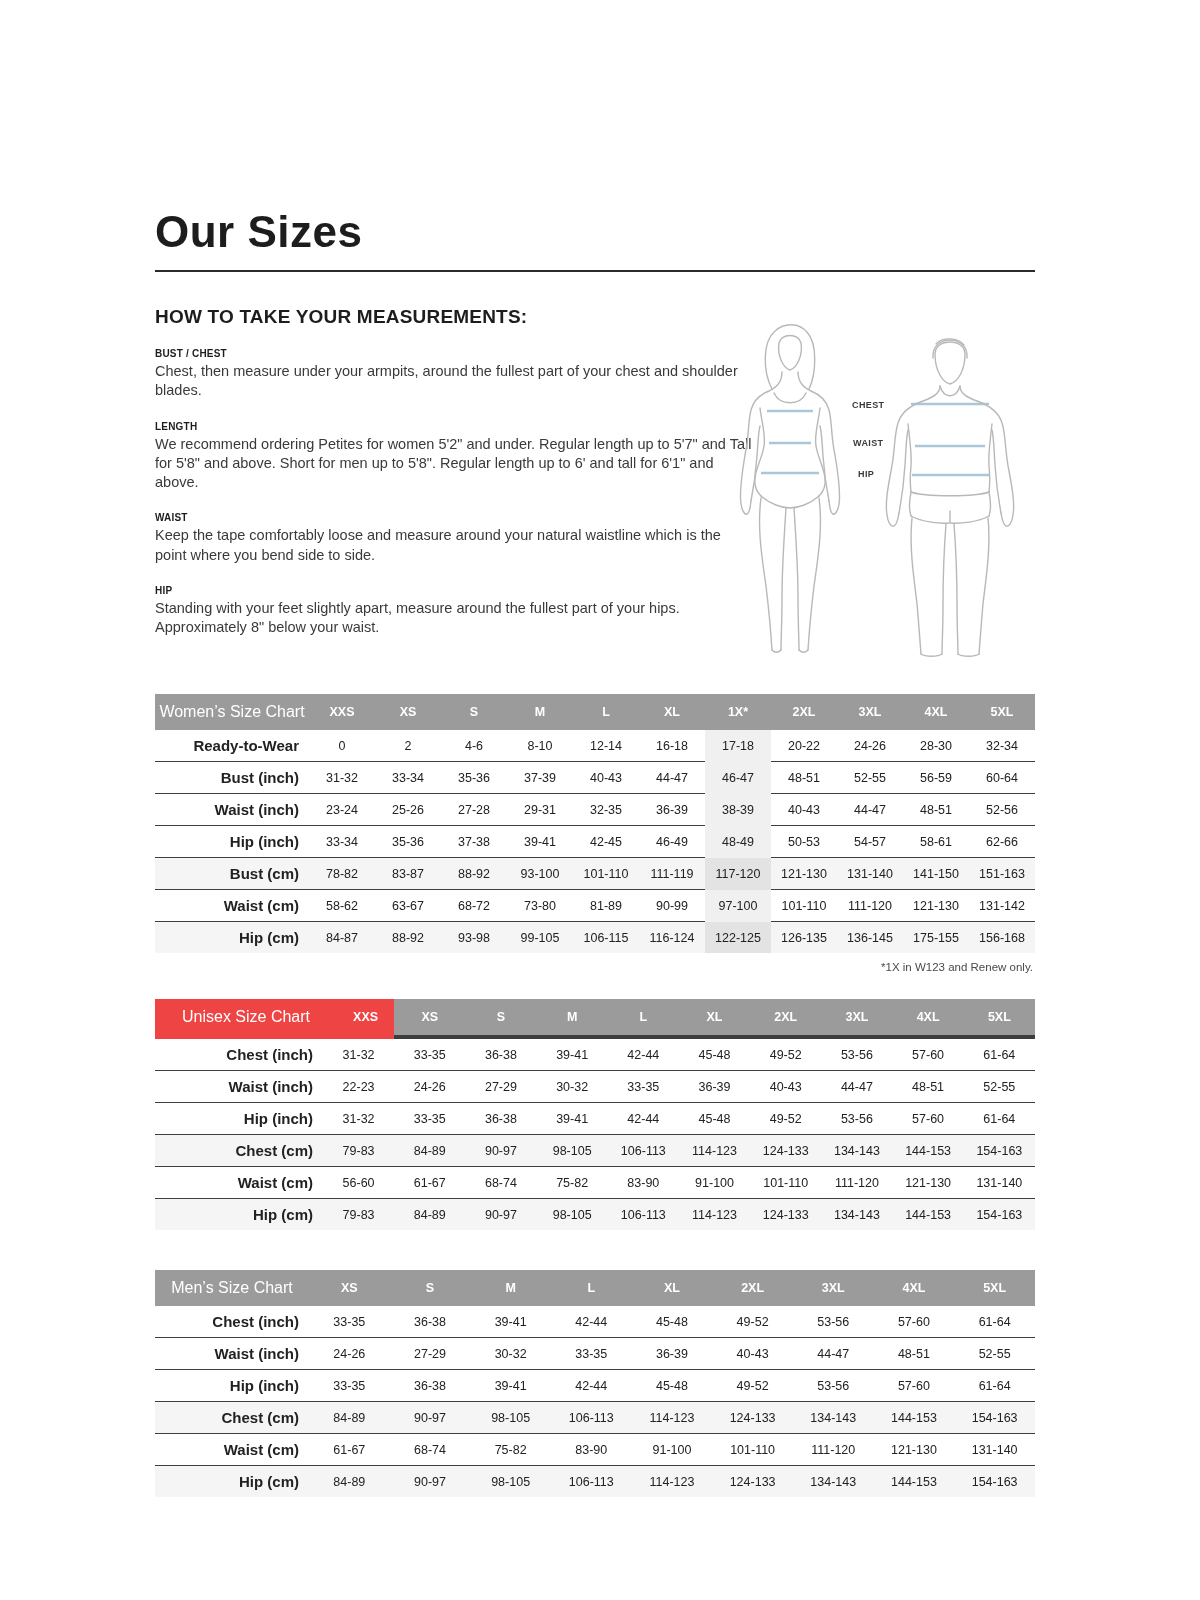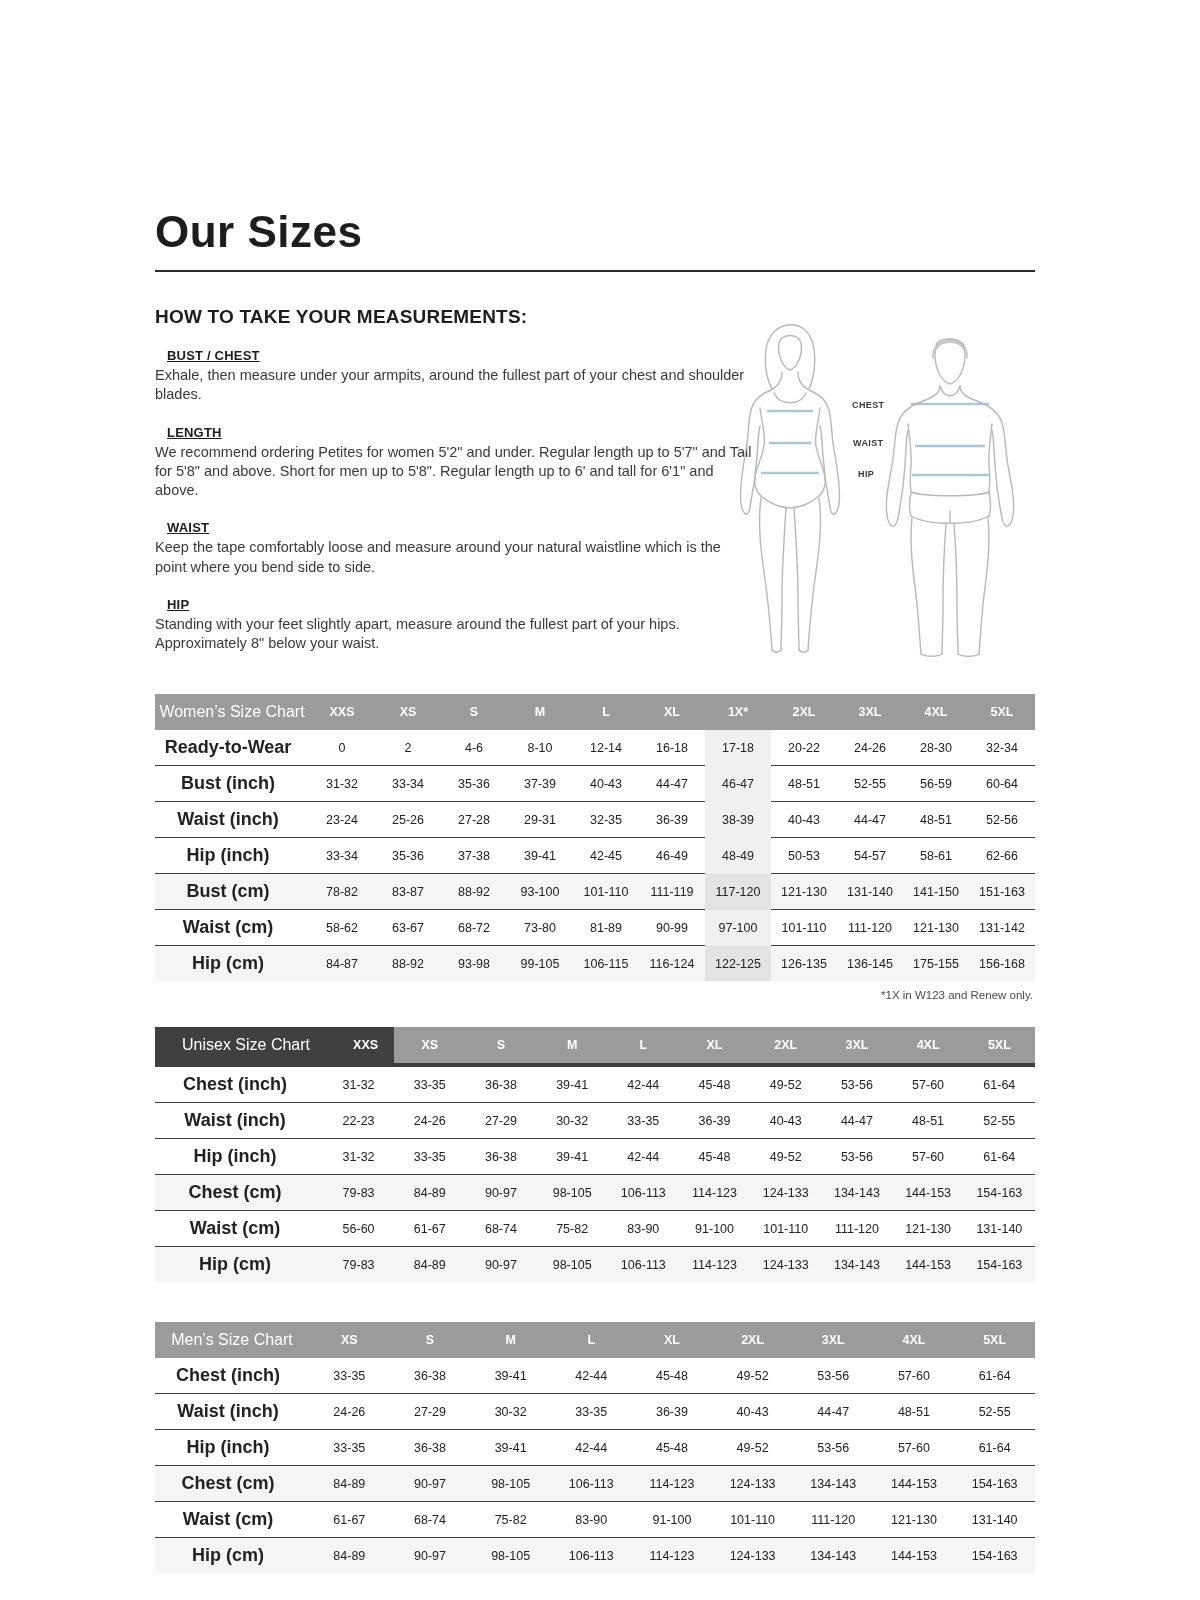--- a/index.html
+++ b/index.html
@@ -9,54 +9,54 @@
 
   
   h1[data-name="page-title"]{margin:0;font-size:44px;line-height:1;font-weight:800;
       color:#1d1d1d;letter-spacing:.5px;}
   .rule{border:none;border-top:2px solid var(--rule-color,#2b2b2b);margin:16px 0 0;}
 
   
   .howto{font-weight:700;font-size:19px;color:#1d1d1d;margin:34px 0 0;letter-spacing:.2px;}
   .measurements{position:relative;margin-top:4px;min-height:332px;}
   .m-col{width:600px;}
-  .m-section h3{font-size:13px;font-weight:700;color:#1d1d1d;margin:20px 12px 3px;letter-spacing:.2px;text-decoration:underline;}
+  .m-section h3{font-size:10px;font-weight:700;color:#1d1d1d;margin:20px 0 3px;letter-spacing:.2px;}
   .m-section p{font-size:14.5px;line-height:1.33;margin:0;color:#3a3a3a;}
 
   
   .figures{position:absolute;top:-52px;left:557px;width:310px;height:362px;}
   .figures svg{display:block;width:310px;height:362px;}
   .fig-line{stroke:var(--measurement-line,#a9c7d8);stroke-width:2.4;}
   .fig-stroke{fill:none;stroke:var(--figure-outline,#b8b8b8);stroke-width:1.4;
       stroke-linecap:round;stroke-linejoin:round;}
   .fig-label{font-family:"Liberation Sans",sans-serif;font-size:9px;font-weight:700;
       fill:#3a3a3a;letter-spacing:.4px;}
 
   
   .size-table{width:100%;border-collapse:separate;border-spacing:0;table-layout:fixed;
       font-size:12.5px;color:#222;}
   .size-table .label{width:150px;}
   .size-table thead th{background:var(--table-header-bg,#9b9b9b);
       color:var(--table-header-text,#fff);font-weight:700;font-size:12.5px;
       padding:9px 2px;text-align:center;}
   .size-table thead th.label{font-weight:400;font-size:16px;}
-  .size-table tbody th{font-weight:700;font-size:18px;
+  .size-table tbody th{text-align:right;font-weight:700;font-size:15px;
       padding:7px 10px 7px 2px;white-space:nowrap;margin-top:24px;}
   .size-table tbody td{text-align:center;padding:7px 1px;}
   .size-table tbody tr:not(:last-child) th,
   .size-table tbody tr:not(:last-child) td{border-bottom:1px solid #3f3f3f;}
   .size-table tbody tr.shaded{background:var(--shaded-row-bg,#f5f5f5);}
   .size-table tbody td.hl{background:var(--highlight-column-bg,#f0f0f0);}
   .size-table tbody tr.shaded td.hl{background:var(--highlight-column-bg-shaded,#e3e3e3);}
   .size-table tbody tr:not(:last-child) td.hl{border-bottom-color:var(--highlight-column-bg,#f0f0f0);}
   .size-table tbody tr.shaded:not(:last-child) td.hl{border-bottom-color:var(--highlight-column-bg-shaded,#e3e3e3);margin-left:24px;}
 
   
   .t-unisex thead th{border-bottom:4px solid #3d3d3d;}
-  .t-unisex thead th:nth-child(-n+2){border-bottom:4px solid transparent;background:#404040;padding-left:16px;}
+  .t-unisex thead th:nth-child(-n+2){border-bottom:4px solid transparent;background:#ef4444;padding-left:16px;}
 
   .tbl-womens{margin-top:14px;}
   .footnote{text-align:right;font-size:11.5px;color:#4a4a4a;margin:8px 2px 0;}
   .tbl-unisex{margin-top:26px;}
   .tbl-mens{margin-top:40px;}
   .size-table tbody tr{background:#fff;}
 </style>
 </head>
 <body>
 
@@ -64,21 +64,21 @@
 
   <h1 data-name="page-title">Our Sizes</h1>
   <hr class="rule" data-name="title-divider">
 
   <p class="howto" data-name="how-to-heading">HOW TO TAKE YOUR MEASUREMENTS:</p>
 
   <div class="measurements" data-name="measurement-instructions">
     <div class="m-col" data-name="measurement-sections">
         <div class="m-section" data-name="measurement-section">
           <h3 data-name="measurement-heading">BUST / CHEST</h3>
-          <p data-name="measurement-text">Exhale, then measure under your armpits, around the fullest part of your chest and shoulder blades.</p>
+          <p data-name="measurement-text">Chest, then measure under your armpits, around the fullest part of your chest and shoulder blades.</p>
         </div>
         <div class="m-section" data-name="measurement-section">
           <h3 data-name="measurement-heading">LENGTH</h3>
           <p data-name="measurement-text">We recommend ordering Petites for women 5'2" and under. Regular length up to 5'7" and Tall for 5'8" and above. Short for men up to 5'8". Regular length up to 6' and tall for 6'1" and above.</p>
         </div>
         <div class="m-section" data-name="measurement-section">
           <h3 data-name="measurement-heading">WAIST</h3>
           <p data-name="measurement-text">Keep the tape comfortably loose and measure around your natural waistline which is the point where you bend side to side.</p>
         </div>
         <div class="m-section" data-name="measurement-section">

